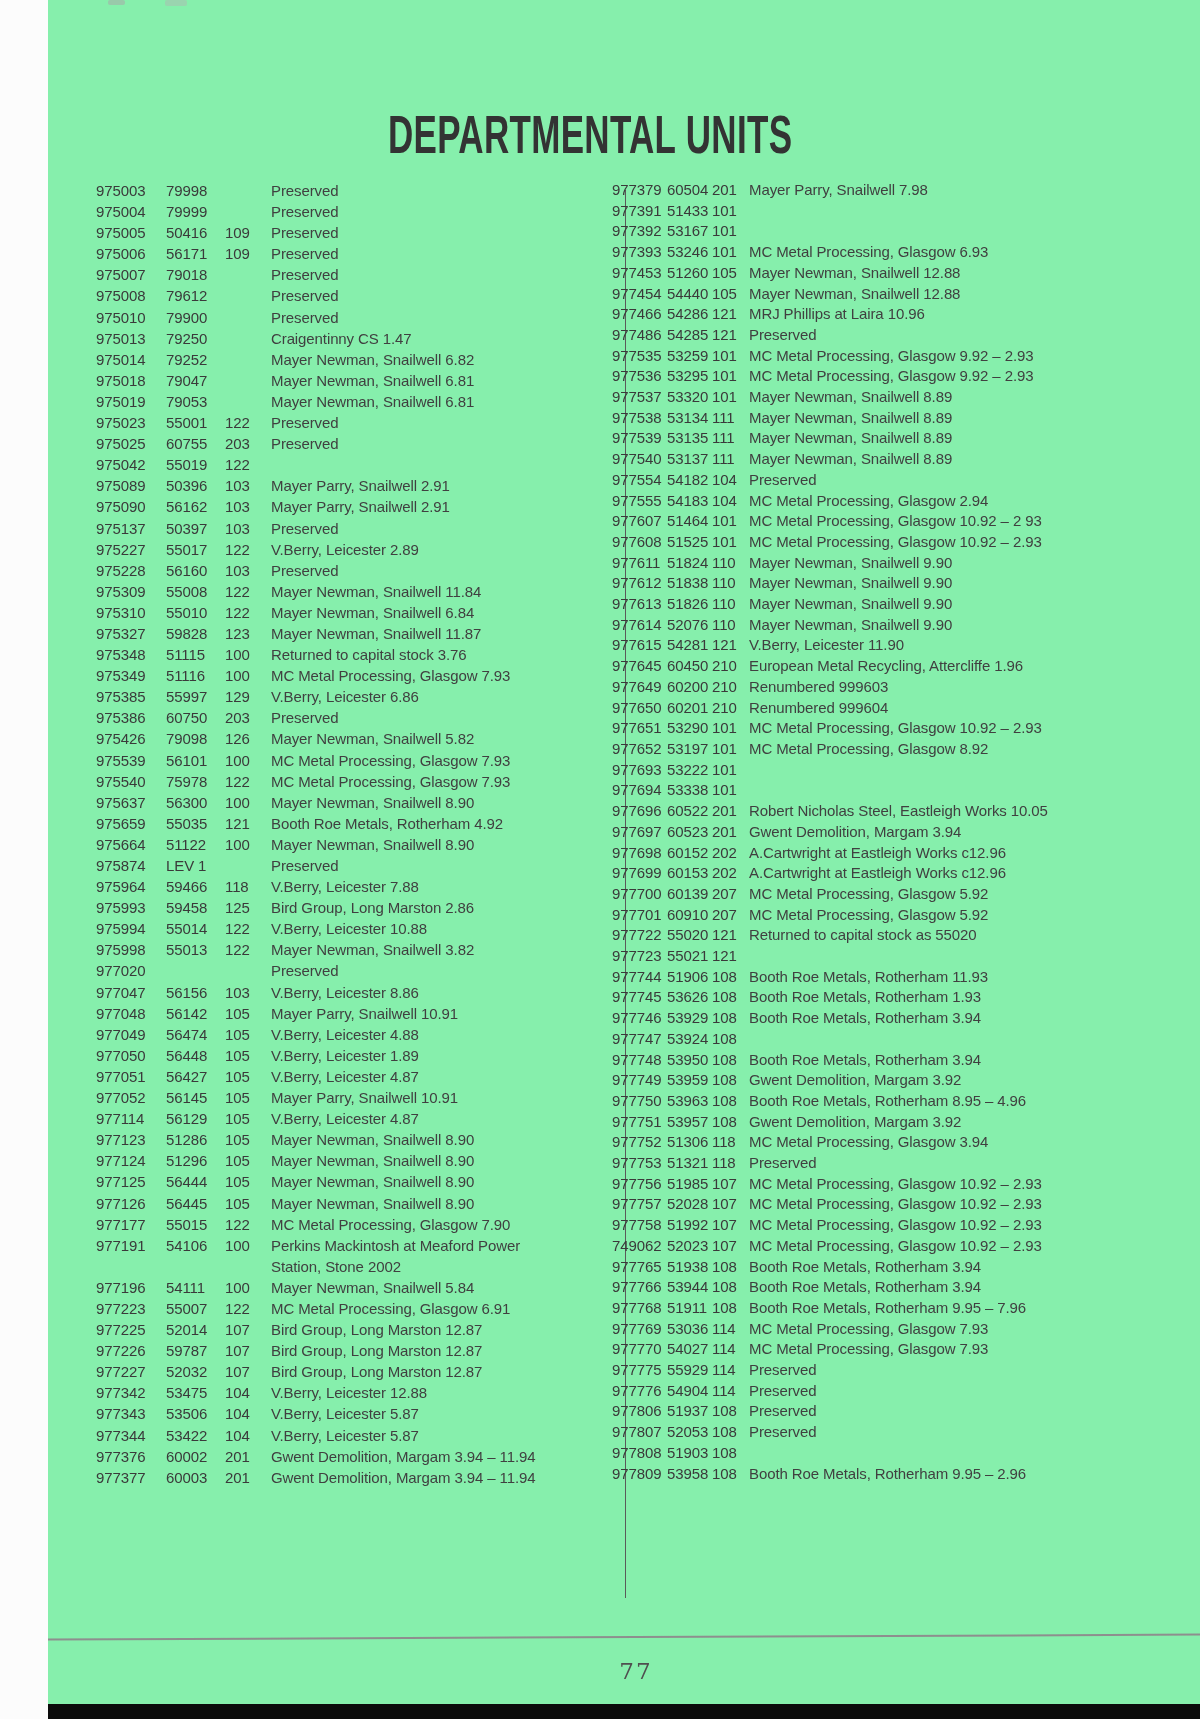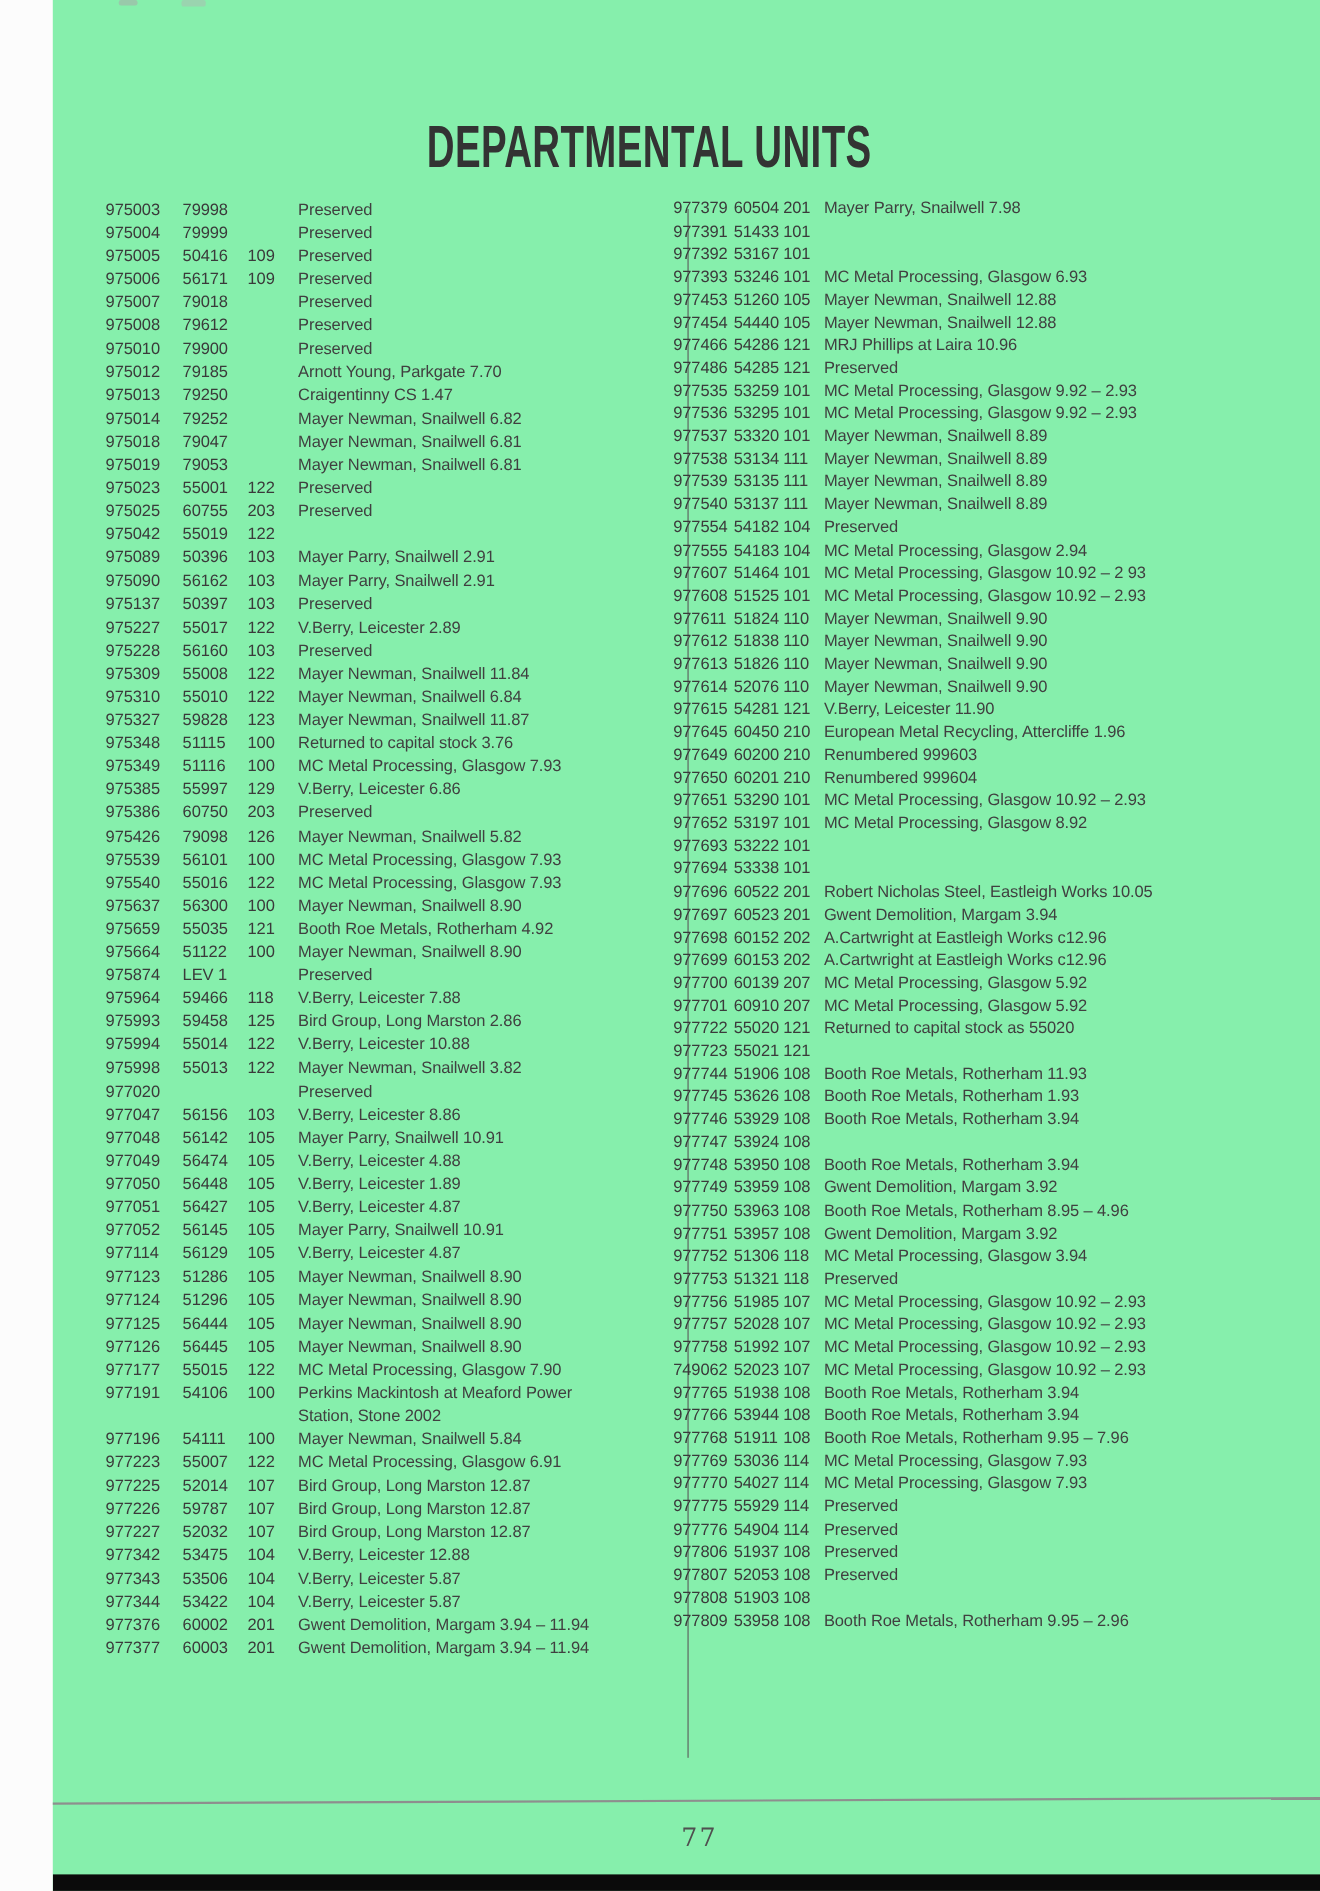--- a/index.html
+++ b/index.html
@@ -165,26 +165,20 @@
         <span class="c3"></span>
         <span class="c4">Preserved</span>
       </div>
       <div class="row">
         <span class="c1">975010</span>
         <span class="c2">79900</span>
         <span class="c3"></span>
         <span class="c4">Preserved</span>
       </div>
       <div class="row">
-        <span class="c1">975012</span>
-        <span class="c2">79185</span>
-        <span class="c3"></span>
-        <span class="c4">Arnott Young, Parkgate 7.70</span>
-      </div>
-      <div class="row">
         <span class="c1">975013</span>
         <span class="c2">79250</span>
         <span class="c3"></span>
         <span class="c4">Craigentinny CS 1.47</span>
       </div>
       <div class="row">
         <span class="c1">975014</span>
         <span class="c2">79252</span>
         <span class="c3"></span>
         <span class="c4">Mayer Newman, Snailwell 6.82</span>
@@ -298,21 +292,21 @@
         <span class="c4">Mayer Newman, Snailwell 5.82</span>
       </div>
       <div class="row">
         <span class="c1">975539</span>
         <span class="c2">56101</span>
         <span class="c3">100</span>
         <span class="c4">MC Metal Processing, Glasgow 7.93</span>
       </div>
       <div class="row">
         <span class="c1">975540</span>
-        <span class="c2">55016</span>
+        <span class="c2">75978</span>
         <span class="c3">122</span>
         <span class="c4">MC Metal Processing, Glasgow 7.93</span>
       </div>
       <div class="row">
         <span class="c1">975637</span>
         <span class="c2">56300</span>
         <span class="c3">100</span>
         <span class="c4">Mayer Newman, Snailwell 8.90</span>
       </div>
       <div class="row">

